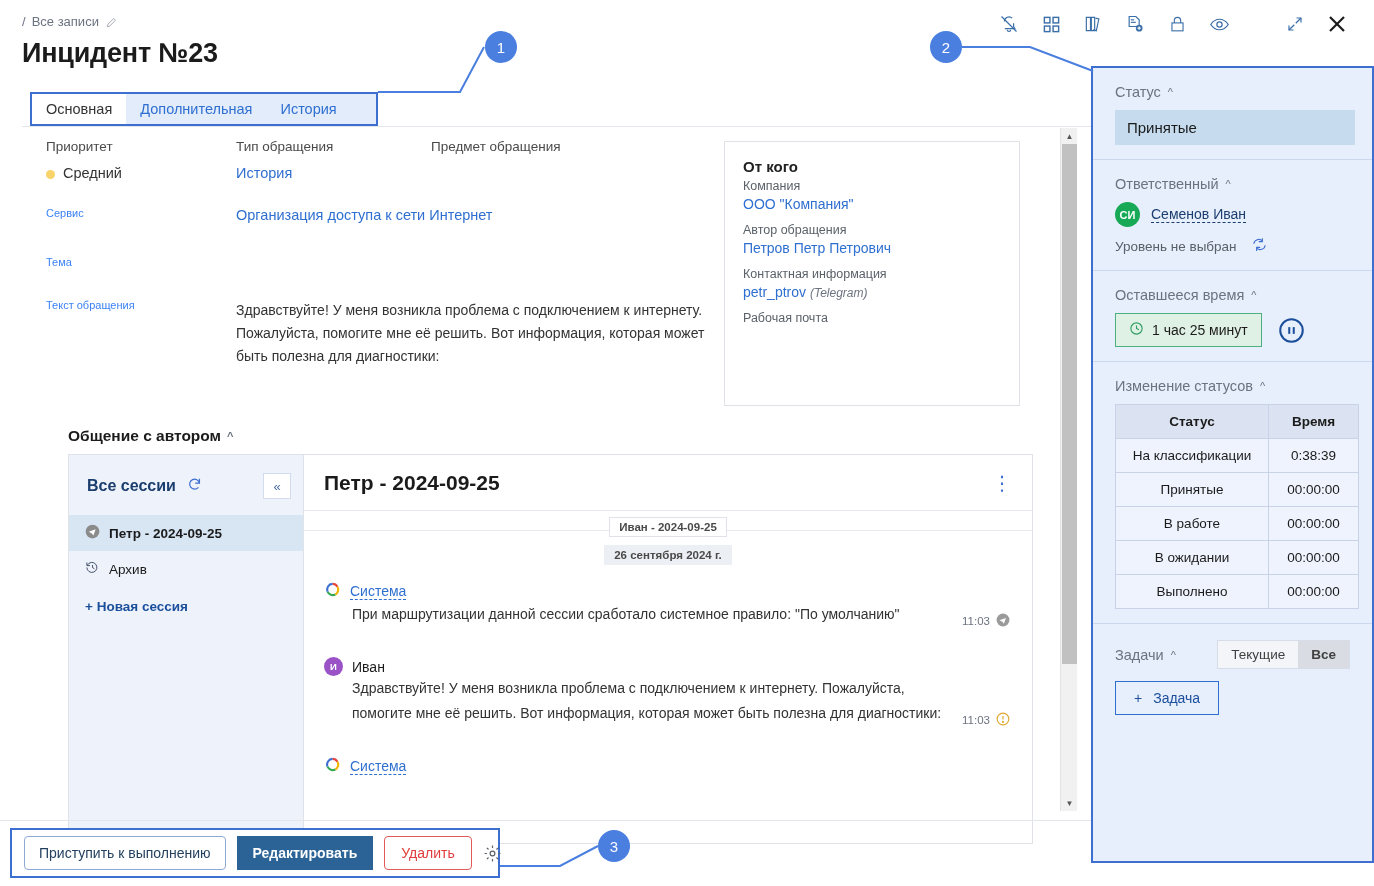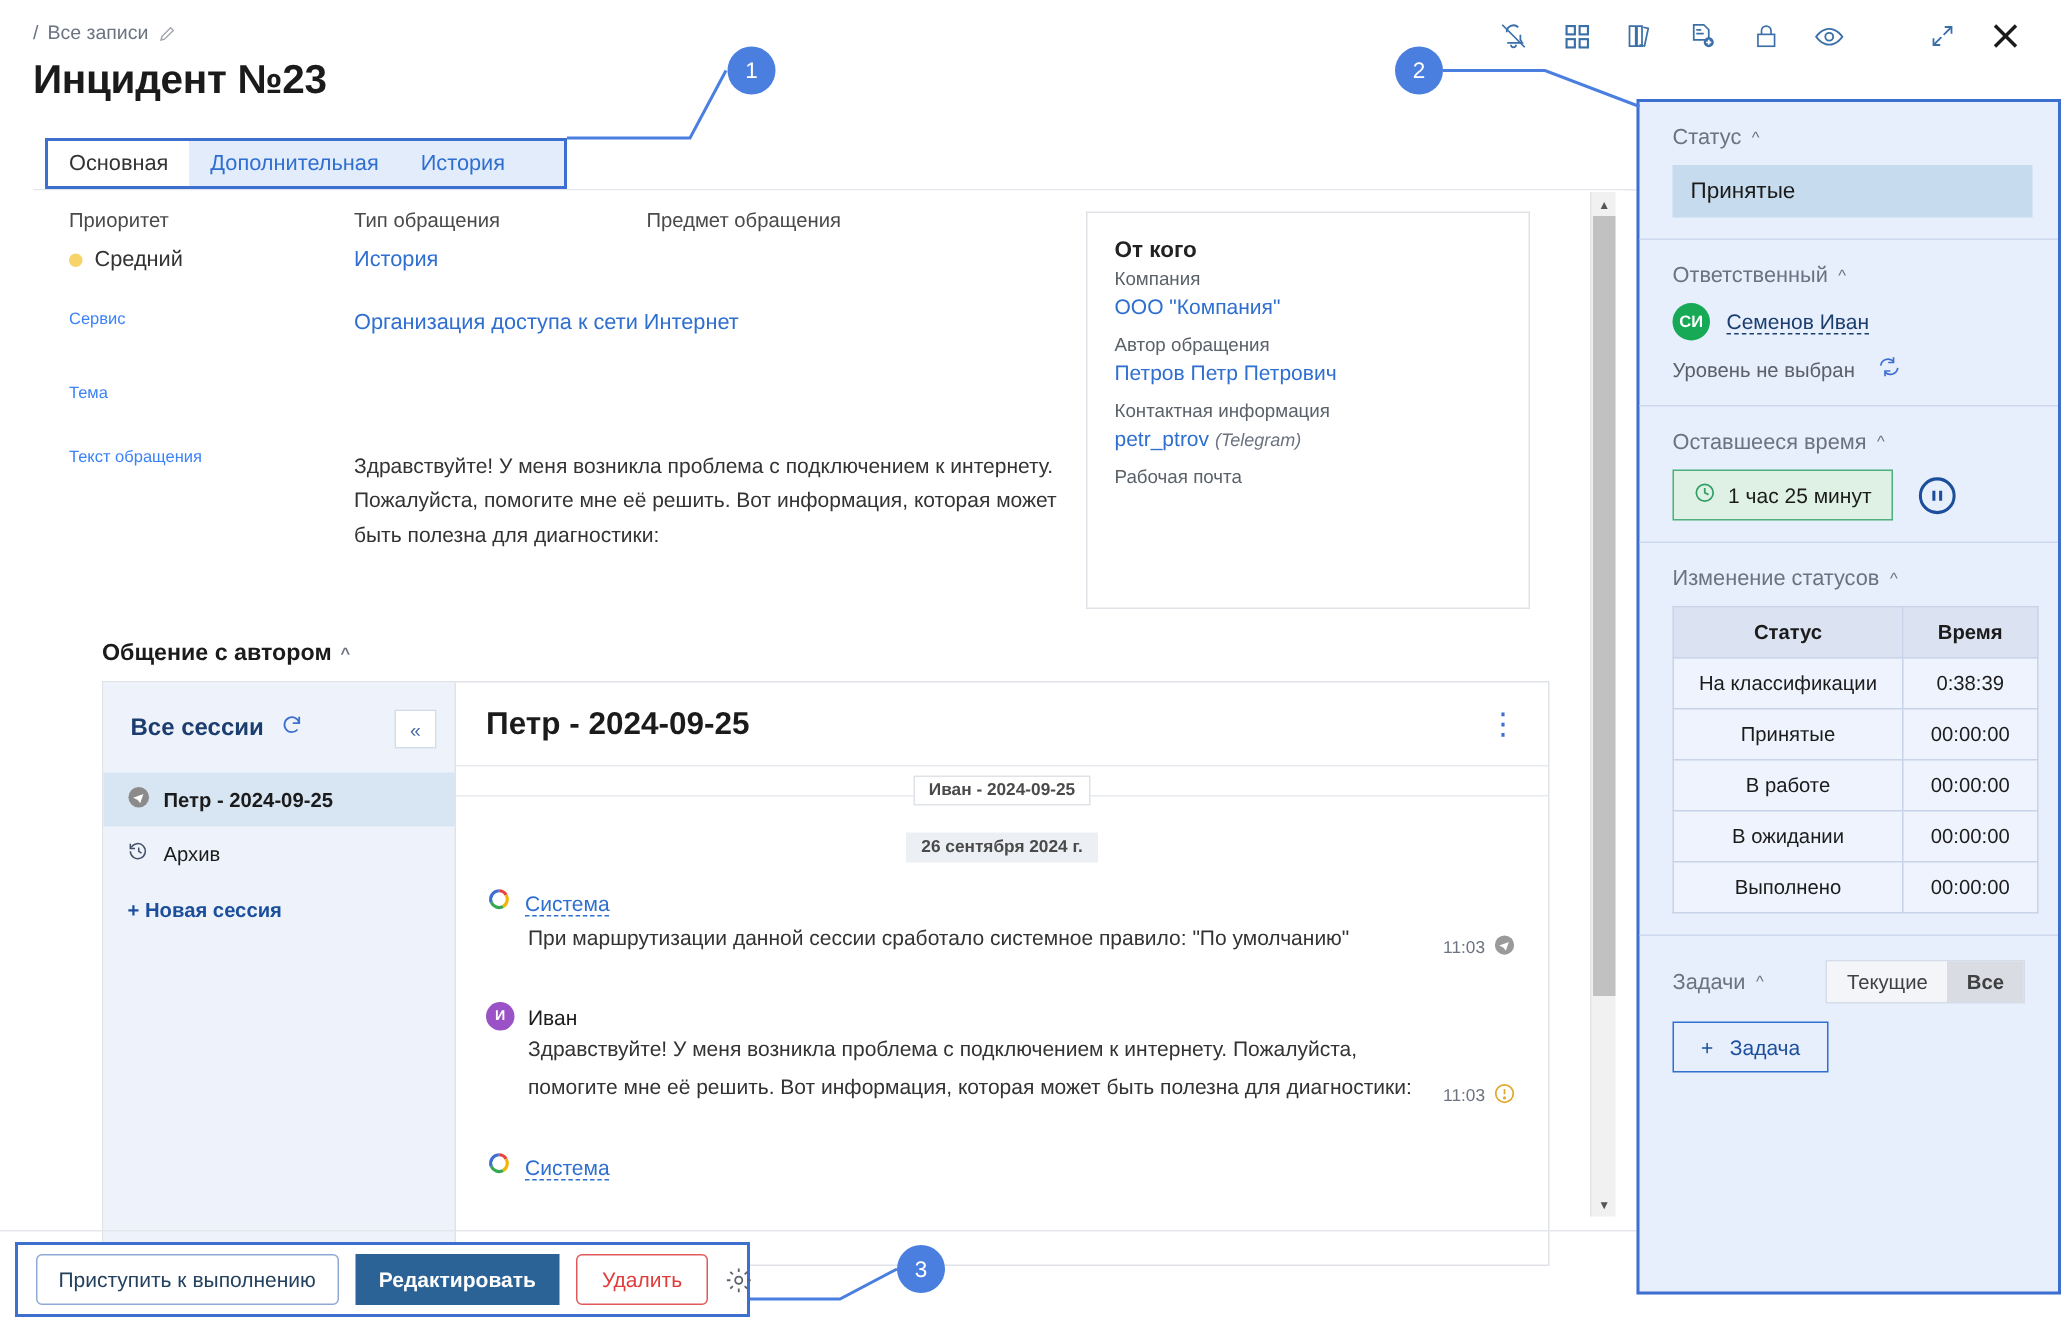--- a/index.html
+++ b/index.html
@@ -419,21 +419,21 @@
 
         <div class="thread">
           <div class="thread-head">
             <div class="thread-title">Петр - 2024-09-25</div>
             <div class="kebab">⋮</div>
           </div>
 
           <div class="divider-row chip-center">
             <span class="chip">Иван - 2024-09-25</span>
           </div>
-          <div class="chip-center" style="margin-top:12px">
+          <div class="chip-center" style="margin-top:2px">
             <span class="chip-day">26 сентября 2024 г.</span>
           </div>
 
           <div class="msg" style="margin-top:12px">
             <div class="msg-head">
               <span>
                 <svg width="17" height="17" viewBox="0 0 24 24" fill="none" stroke-width="3">
                   <path d="M12 4a8 8 0 0 1 7 4" stroke="#e8453c"></path>
                   <path d="M19 8a8 8 0 0 1-3 11" stroke="#f2b600"></path>
                   <path d="M16 19a8 8 0 0 1-11-4" stroke="#34a853"></path>

